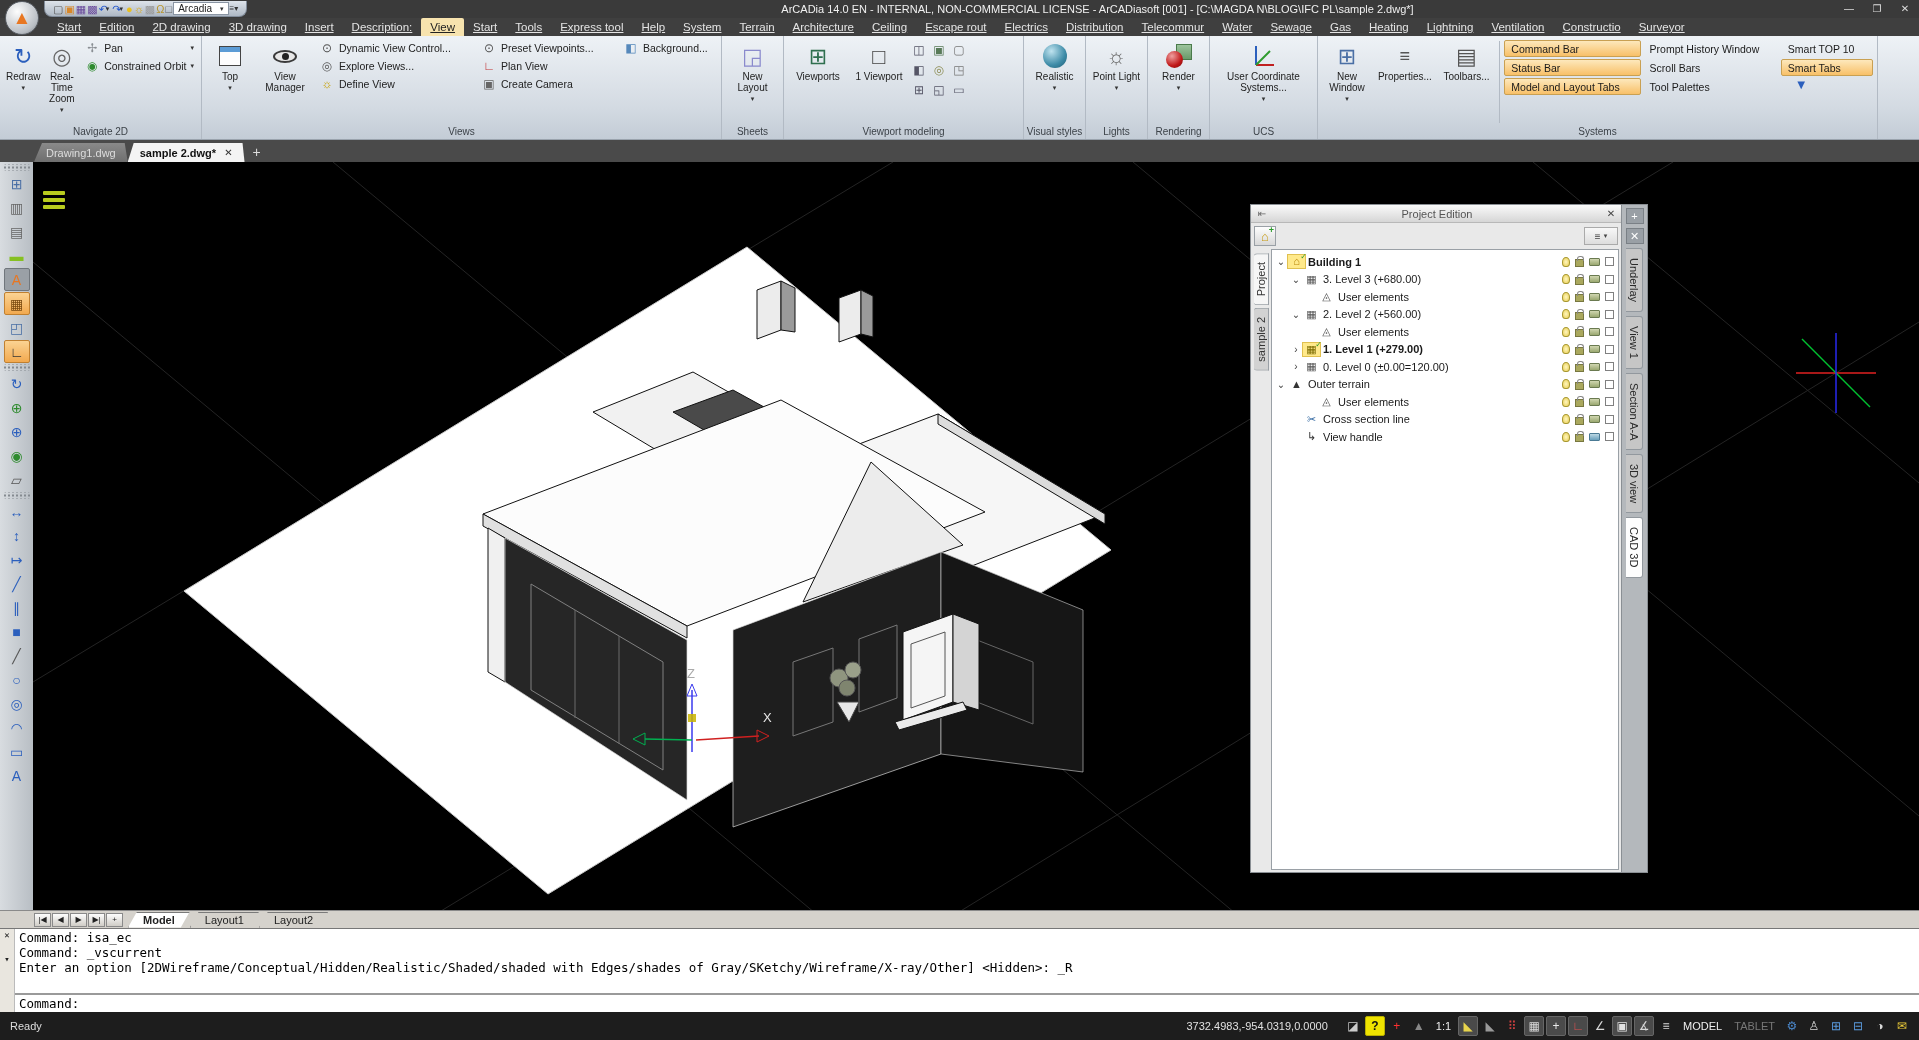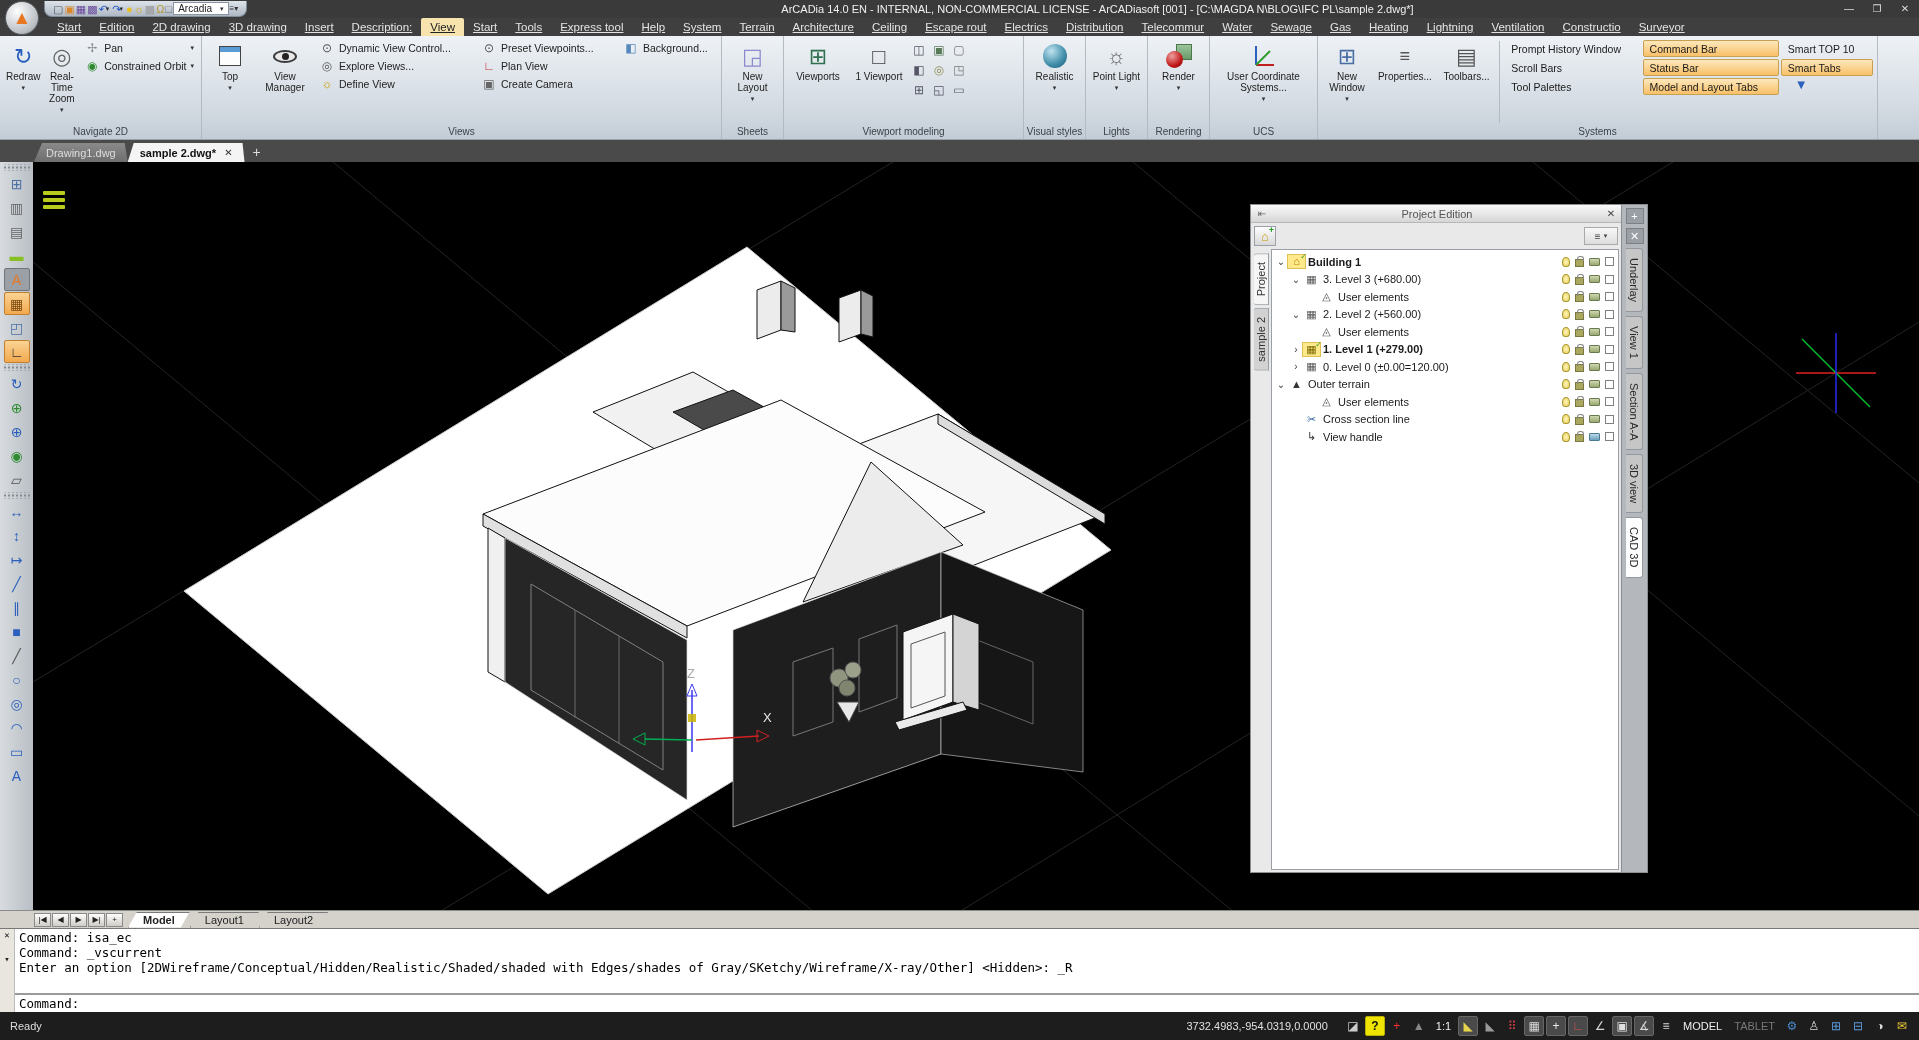--- a/index.html
+++ b/index.html
@@ -457,28 +457,28 @@
         <div class="bigbtn" style="width:64px">
           <span class="bicon" style="color:#555;font-size:18px;">≡</span>
           <span>Properties...</span>
         </div>
         <div class="bigbtn" style="width:60px">
           <span class="bicon" style="color:#555;">▤</span>
           <span>Toolbars...</span>
         </div>
         <div class="rg-divider"></div>
         <div class="vcol" style="width:142px">
+            <div class="toggle on">Command Bar</div>
+            <div class="toggle on">Status Bar</div>
+            <div class="toggle on">Model and Layout Tabs</div>
+          </div>
+        <div class="vcol" style="width:142px">
             <div class="toggle off">Prompt History Window</div>
             <div class="toggle off">Scroll Bars</div>
             <div class="toggle off">Tool Palettes</div>
-          </div>
-        <div class="vcol" style="width:142px">
-            <div class="toggle on">Command Bar</div>
-            <div class="toggle on">Status Bar</div>
-            <div class="toggle on">Model and Layout Tabs</div>
           </div>
         <div class="vcol" style="width:96px">
           <div class="vcol">
               <div class="toggle off">Smart TOP 10</div>
               <div class="toggle on">Smart Tabs</div>
             </div>
           <span class="funnel">▼</span>
         </div>
       </div>
       <div class="rg-label">Systems</div>

